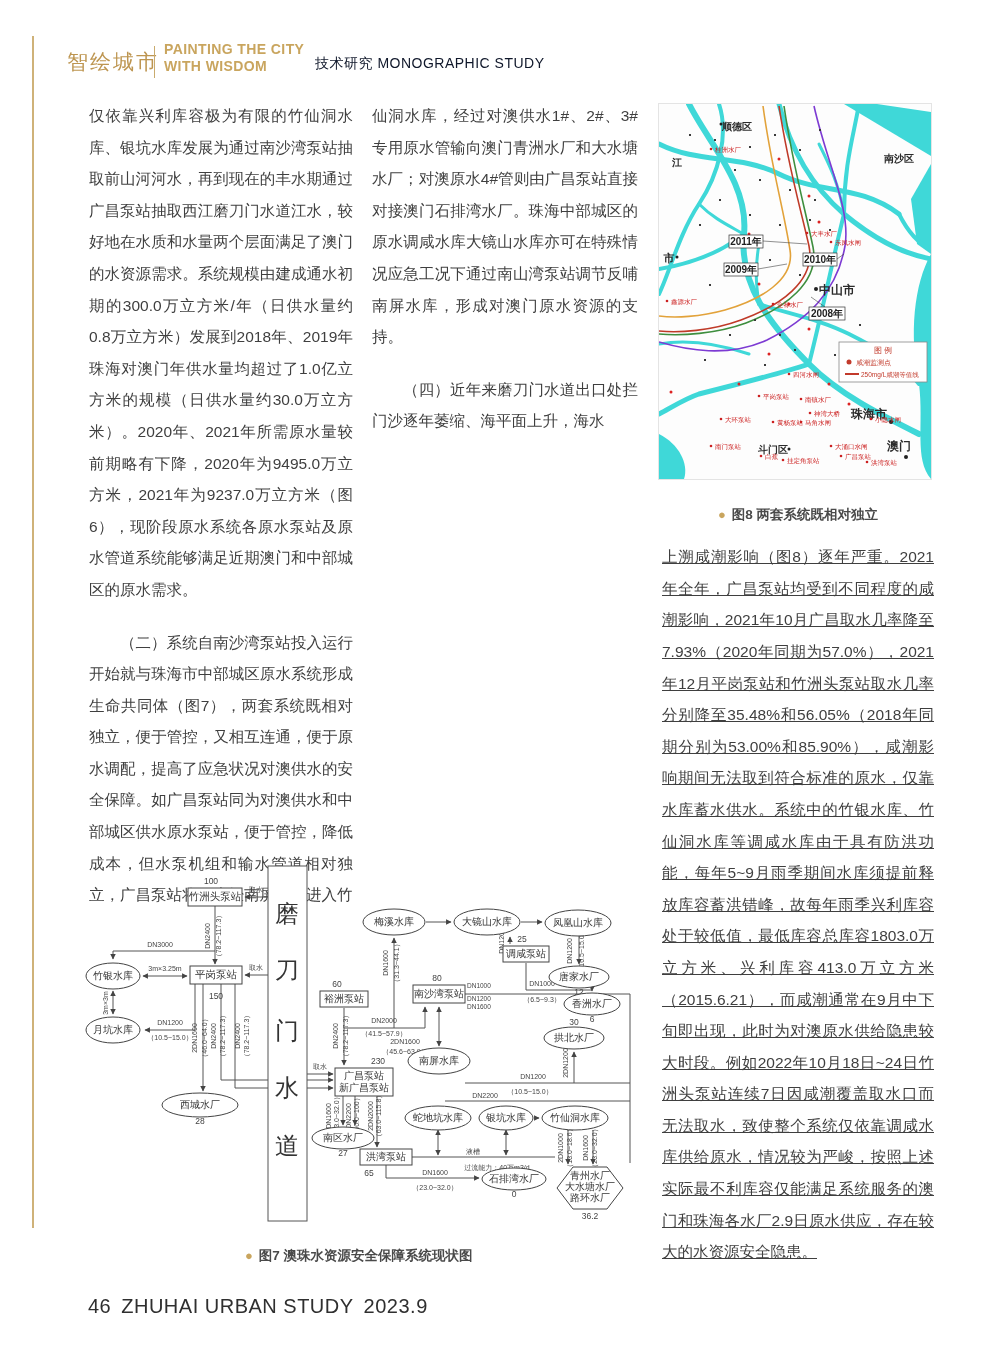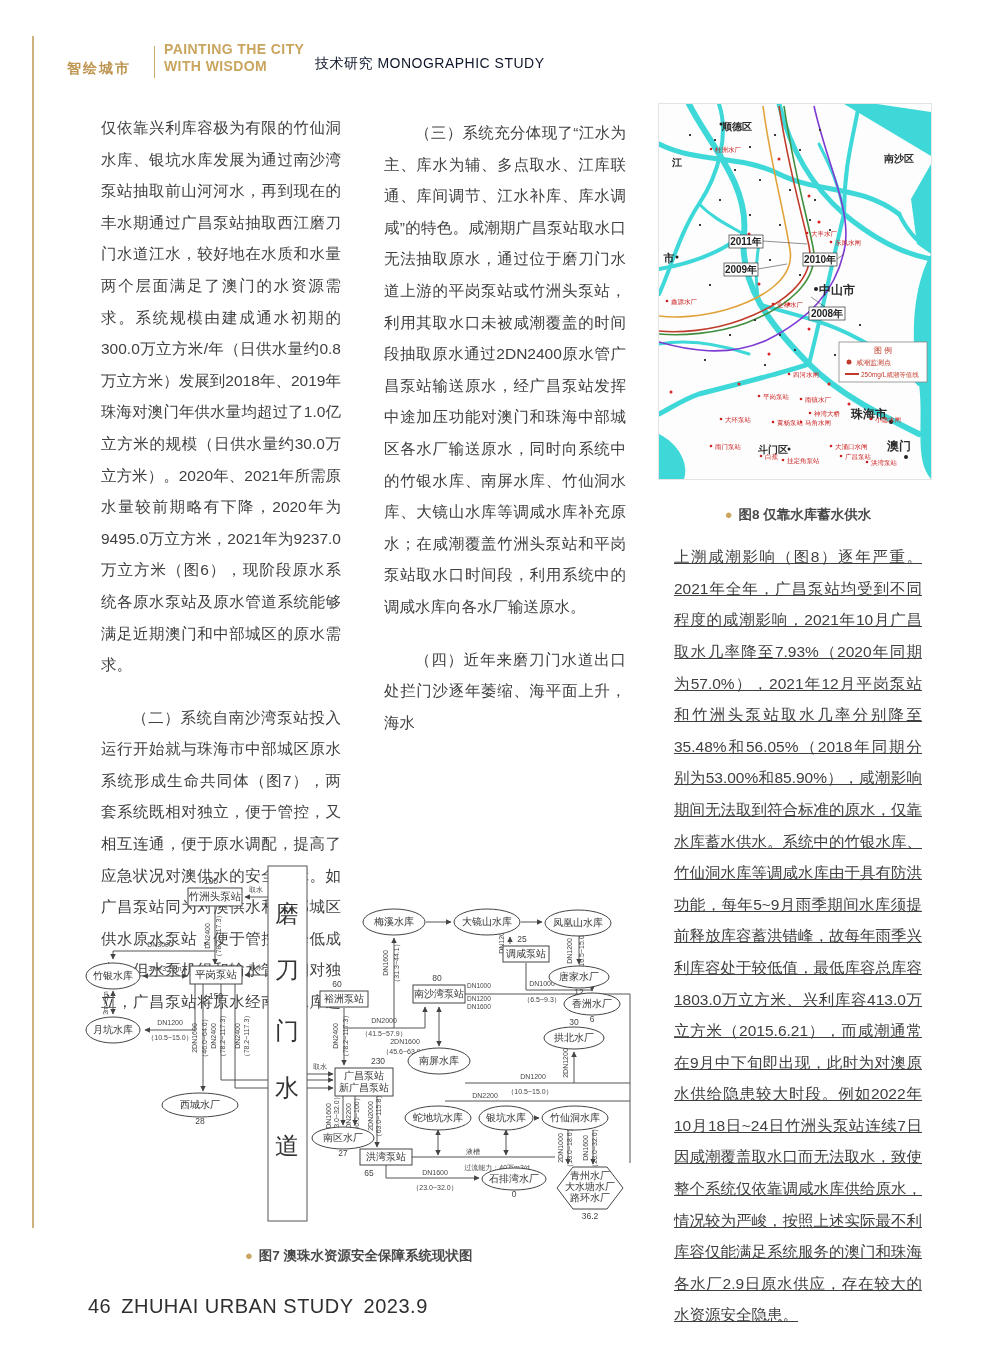--- a/index.html
+++ b/index.html
@@ -1,26 +1,26 @@
 <!DOCTYPE html>
 <html><head>
 <meta charset="utf-8">
 <style>
   html,body{margin:0;padding:0;}
   body{width:1006px;height:1365px;position:relative;overflow:hidden;background:#ffffff;
        font-family:"Liberation Sans","DejaVu Sans",sans-serif;color:#3f3f3f;}
   .accent-rule{position:absolute;left:32px;top:36px;width:2px;height:1192px;background:#cfb279;}
   
-  .hdr-brand-cn{position:absolute;left:67px;top:60px;font-size:14px;font-weight:bold;color:#bd9550;letter-spacing:2px;}
+  .hdr-brand-cn{position:absolute;left:67px;top:48px;font-size:21px;font-weight:normal;color:#bd9550;letter-spacing:2px;}
   .hdr-div{position:absolute;left:154px;top:46px;width:1px;height:32px;background:#c9ab6e;}
   .hdr-brand-en{position:absolute;left:164px;top:41px;font-size:14px;font-weight:bold;color:#c9a55e;line-height:17px;letter-spacing:0.4px;}
   .hdr-sec{position:absolute;left:315px;top:55px;font-size:14px;color:#0f172a;letter-spacing:0.5px;}
   
   .col{position:absolute;font-size:15.5px;line-height:31.6px;text-align:justify;color:#3f3f3f;}
-  .col p{margin:16px;}
+  .col p{margin:4px;}
   .col p.gap{margin-top:21px;}
   .col p.ind{text-indent:2em;}
   #col1{left:85px;top:96px;width:272px;}
   #col2{left:368px;top:96px;width:274px;}
   #col3{left:658px;top:103px;width:280px;}
   #col3 .bodytext{margin-top:11px;text-decoration:underline;}
   .fig-cap{font-size:13.5px;font-weight:600;color:#4a4a4a;}
   .fig-cap .bullet{color:#c9a55e;font-size:13px;margin-right:6px;}
   #fig8-cap{text-align:center;margin-top:8px;}
   #fig7{position:absolute;left:85px;top:858px;width:560px;}
@@ -55,21 +55,21 @@
   <div>WITH WISDOM</div>
 </div>
 <div class="hdr-sec">技术研究 MONOGRAPHIC STUDY</div>
 
 <div id="col1" class="col">
   <p>仅依靠兴利库容极为有限的竹仙洞水库、银坑水库发展为通过南沙湾泵站抽取前山河河水，再到现在的丰水期通过广昌泵站抽取西江磨刀门水道江水，较好地在水质和水量两个层面满足了澳门的水资源需求。系统规模由建成通水初期的300.0万立方米/年（日供水量约0.8万立方米）发展到2018年、2019年珠海对澳门年供水量均超过了1.0亿立方米的规模（日供水量约30.0万立方米）。2020年、2021年所需原水量较前期略有下降，2020年为9495.0万立方米，2021年为9237.0万立方米（图6），现阶段原水系统各原水泵站及原水管道系统能够满足近期澳门和中部城区的原水需求。</p>
   <p class="gap ind">（二）系统自南沙湾泵站投入运行开始就与珠海市中部城区原水系统形成生命共同体（图7），两套系统既相对独立，便于管控，又相互连通，便于原水调配，提高了应急状况对澳供水的安全保障。如广昌泵站同为对澳供水和中部城区供水原水泵站，便于管控，降低成本，但水泵机组和输水管道相对独立，广昌泵站将原水经南屏水库进入竹</p>
 </div>
 
 <div id="col2" class="col">
-  <p class="gap ind">（三）系统充分体现了“江水为主、库水为辅、多点取水、江库联通、库间调节、江水补库、库水调咸”的特色。咸潮期广昌泵站取水口无法抽取原水，通过位于磨刀门水道上游的平岗泵站或竹洲头泵站，利用其取水口未被咸潮覆盖的时间段抽取原水通过2DN2400原水管广昌泵站输送原水，经广昌泵站发挥中途加压功能对澳门和珠海中部城区各水厂输送原水，同时向系统中的竹银水库、南屏水库、竹仙洞水库、大镜山水库等调咸水库补充原水；在咸潮覆盖竹洲头泵站和平岗泵站取水口时间段，利用系统中的调咸水库向各水厂输送原水。</p>
+  <p>仙洞水库，经过对澳供水1#、2#、3#专用原水管输向澳门青洲水厂和大水塘水厂；对澳原水4#管则由广昌泵站直接对接澳门石排湾水厂。珠海中部城区的原水调咸水库大镜山水库亦可在特殊情况应急工况下通过南山湾泵站调节反哺南屏水库，形成对澳门原水资源的支持。</p>
   <p class="gap ind">（四）近年来磨刀门水道出口处拦门沙逐年萎缩、海平面上升，海水</p>
 </div>
 
 <div id="col3" class="col">
   <svg width="272" height="375" viewBox="0 0 272 375" style="background:#fdfdfd;border:1px solid #e4e4e4">
 
     <g>
       <path d="M185,0 L272,52 L272,8 L218,0 Z" fill="#3fd8d8"></path>
       <path d="M272,60 L252,95 L258,140 L272,150 Z" fill="#3fd8d8"></path>
       <path d="M272,150 C255,180 250,230 260,280 C265,320 255,355 272,375 Z" fill="#3fd8d8"></path>
@@ -222,21 +222,21 @@
     <g>
       <rect x="180" y="238" width="88" height="40" fill="#fff" stroke="#888" stroke-width="0.8"></rect>
       <text class="m-leg" x="224" y="249" font-size="8" text-anchor="middle">图 例</text>
       <circle cx="190" cy="258" r="2.5" fill="#c23a2b"></circle>
       <text class="m-leg" x="197" y="261" font-size="7">咸潮监测点</text>
       <line x1="186" y1="270" x2="200" y2="270" stroke="#c23a2b" stroke-width="2"></line>
       <text class="m-leg" x="202" y="273" font-size="6.5">250mg/L咸潮等值线</text>
     </g>
   </svg>
   <div id="fig8-cap" class="fig-cap">
-    <span class="bullet">●</span><span>图8 仅靠水库蓄水供水</span>
+    <span class="bullet">●</span><span>图8 两套系统既相对独立</span>
   </div>
   <p class="bodytext">上溯咸潮影响（图8）逐年严重。2021年全年，广昌泵站均受到不同程度的咸潮影响，2021年10月广昌取水几率降至7.93%（2020年同期为57.0%），2021年12月平岗泵站和竹洲头泵站取水几率分别降至35.48%和56.05%（2018年同期分别为53.00%和85.90%），咸潮影响期间无法取到符合标准的原水，仅靠水库蓄水供水。系统中的竹银水库、竹仙洞水库等调咸水库由于具有防洪功能，每年5~9月雨季期间水库须提前释放库容蓄洪错峰，故每年雨季兴利库容处于较低值，最低库容总库容1803.0万立方米、兴利库容413.0万立方米（2015.6.21），而咸潮通常在9月中下旬即出现，此时为对澳原水供给隐患较大时段。例如2022年10月18日~24日竹洲头泵站连续7日因咸潮覆盖取水口而无法取水，致使整个系统仅依靠调咸水库供给原水，情况较为严峻，按照上述实际最不利库容仅能满足系统服务的澳门和珠海各水厂2.9日原水供应，存在较大的水资源安全隐患。</p>
 </div>
 
 <div id="fig7">
   <svg width="560" height="368" viewBox="0 0 560 368">
     <defs>
       <marker id="ah" viewBox="0 0 10 10" refX="9" refY="5" markerWidth="5.5" markerHeight="5.5" orient="auto-start-reverse">
         <path d="M0,0L10,5L0,10z" fill="#444"></path>
       </marker>

